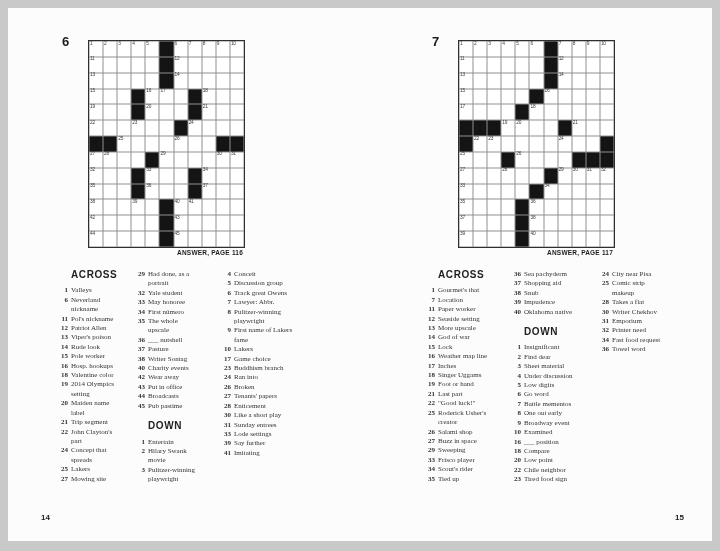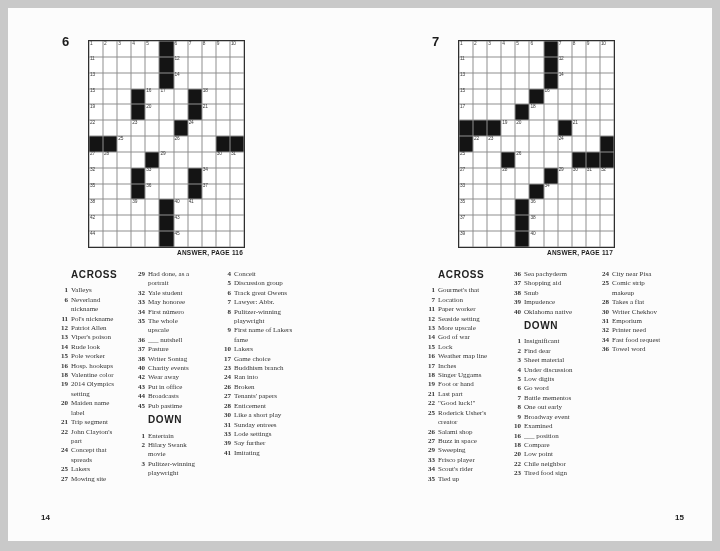--- a/index.html
+++ b/index.html
@@ -12,21 +12,21 @@
         background:#fff;box-sizing:content-box;}
   .cell{position:relative;background:#fff;box-shadow:inset 0 0 0 0.5px #8f8f8f;}
   .cell.black{background:#141414;}
   .cnum{position:absolute;top:0.5px;left:1px;font-family:"Liberation Sans",sans-serif;
         font-size:4.8px;line-height:1;color:#3c3c3c;letter-spacing:-0.2px;}
   .answer{position:absolute;width:155px;text-align:right;font-family:"Liberation Sans",sans-serif;
           font-weight:bold;font-size:6.5px;letter-spacing:0.2px;color:#1d1d1d;}
   .cluecol{position:absolute;font-size:7px;line-height:9.4px;color:#333;}
   .list-header{font-family:"Liberation Sans",sans-serif;font-weight:bold;font-size:10px;
                letter-spacing:0.6px;margin:0 0 7px 13px;color:#222;}
-  .clue + .list-header{margin-top:4px;}
+  .clue + .list-header{margin-top:10px;}
   .clue{display:flex;}
   .cn{width:10px;text-align:right;flex:none;font-weight:bold;margin-right:3px;}
   .ct{flex:1;}
   .folio{position:absolute;font-family:"Liberation Sans",sans-serif;font-weight:bold;
          font-size:8px;color:#222;}
   
   .p6-num{left:54px;top:26px;}
   .p6-grid{left:80px;top:32px;}
   .p6-answer{left:80px;top:241px;}
   .p6-colA{left:50px;top:262px;width:64px;}

